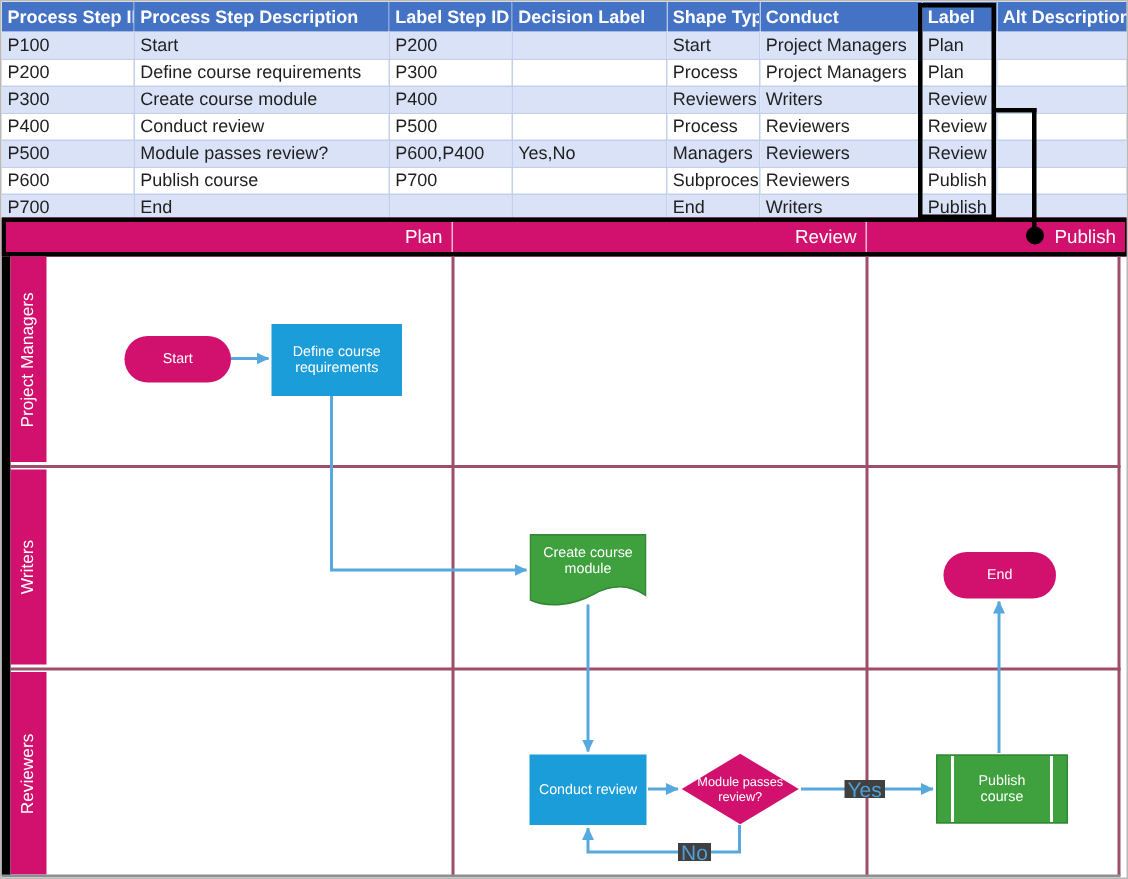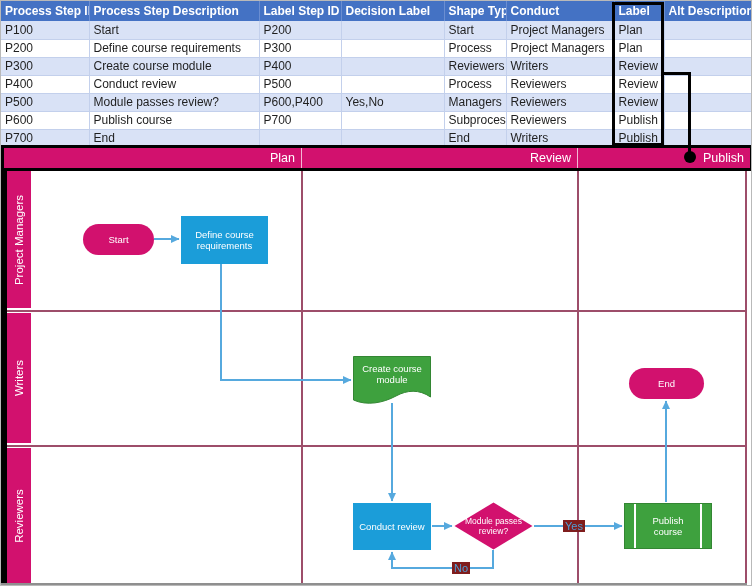--- a/index.html
+++ b/index.html
@@ -36,21 +36,21 @@
     text-align:center;color:#fff;font-size:9.5px;line-height:1.18;padding:2px;}
   .sh-blue{background:#1B9DD9;}
   .sh-pink{background:#D2116E;}
   .sh-green{background:#3EA13E;border:1px solid #338633;}
   .stadium{border-radius:16px;}
   .svg-shape{position:absolute;padding:0;}
   .svg-shape svg{position:absolute;left:0;top:0;}
   .svg-shape .lbl{position:relative;z-index:2;color:#fff;text-align:center;line-height:1.18;}
   .sub-line{position:absolute;top:0;bottom:0;width:2px;background:#fff;}
 
-  .conn-label{position:absolute;background:#7f1d1d;color:#4f9fd6;font-size:11px;
+  .conn-label{position:absolute;background:#404040;color:#4f9fd6;font-size:14px;
     padding:0 2px;line-height:12px;z-index:6;}
 
   
   .ann{position:absolute;background:#000;z-index:8;}
   .ann-box{position:absolute;left:611px;top:1px;width:52px;height:144px;border:3px solid #000;z-index:8;}
   .ann-dot{position:absolute;left:683px;top:150px;width:12px;height:12px;border-radius:50%;background:#000;z-index:9;}
 
   svg.connectors{position:absolute;left:0;top:0;z-index:4;pointer-events:none;}
   .shape,.svg-shape{z-index:5;}
 </style>

